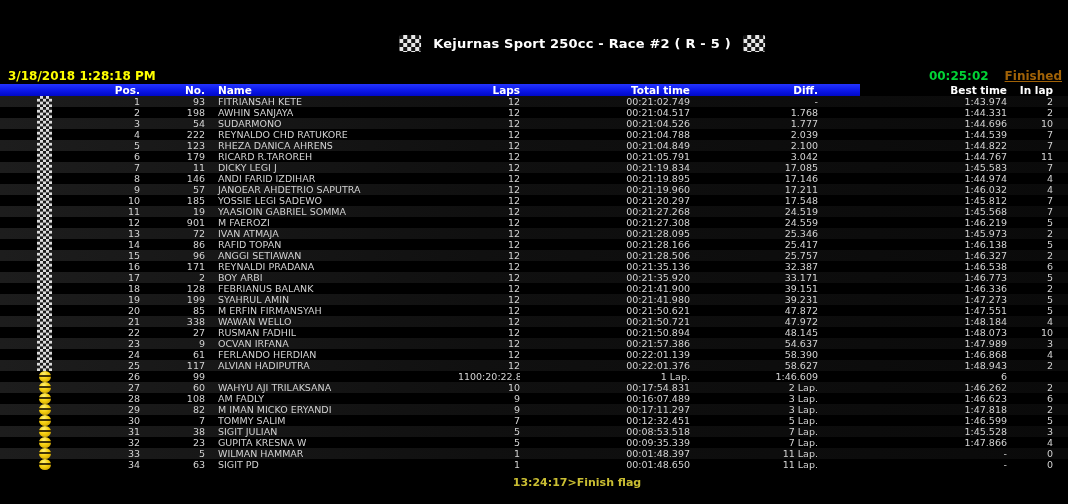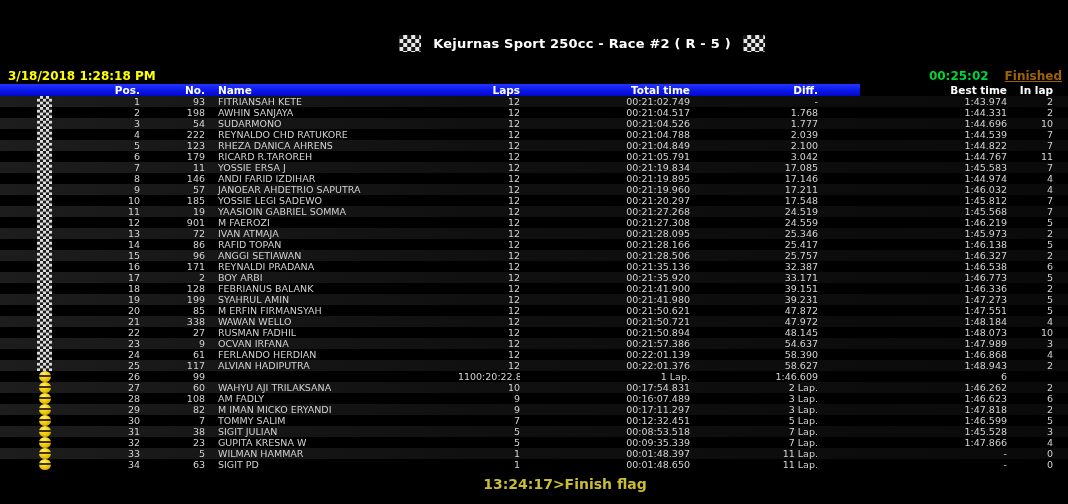--- a/index.html
+++ b/index.html
@@ -42,22 +42,22 @@
   .flagbox{width:15px;height:11px;display:flex;align-items:center;justify-content:center;}
   .flag-checker{width:15px;height:11px;
     background:conic-gradient(#dcdcdc 90deg,#1c1c1c 90deg 180deg,#dcdcdc 180deg 270deg,#1c1c1c 270deg);
     background-size:6px 5.6px;}
   .flag-ball{width:12px;height:10.5px;border-radius:50%;
     background:
       linear-gradient(180deg,rgba(0,0,0,0) 38%,rgba(45,33,0,.9) 38%,rgba(45,33,0,.9) 58%,rgba(0,0,0,0) 58%),
       radial-gradient(circle at 40% 28%,#fff071 0%,#f6cf0e 45%,#bd9300 100%);}
 
   
-  .footer{position:absolute;top:476px;left:50%;transform:translateX(-50%);margin-left:31px;
-          color:#c9bd32;font-size:14px;font-weight:bold;white-space:nowrap;}
+  .footer{position:absolute;top:476px;left:50%;transform:translateX(-50%);margin-left:43px;
+          color:#c9bd32;font-size:11px;font-weight:bold;white-space:nowrap;}
 </style>
 </head>
 <body>
 
 <div class="screen">
 
   <div class="titlebar">
     <span class="title-flag"></span>
     <span class="title-text">Kejurnas Sport 250cc - Race #2 ( R - 5 )</span>
     <span class="title-flag"></span>
@@ -167,21 +167,21 @@
       <div class="cell c-best">1:44.767</div>
       <div class="cell c-inlap">11</div>
     </div>
       <div class="trow grid stripe">
       <div></div>
       <div class="flagbox">
         <span class="flag-checker"></span>
       </div>
       <div class="cell c-pos">7</div>
       <div class="cell c-no">11</div>
-      <div class="cell c-name">YOSSIE ERSA J</div>
+      <div class="cell c-name">DICKY LEGI J</div>
       <div class="cell c-laps">12</div>
       <div class="cell c-total">00:21:19.834</div>
       <div class="cell c-diff">17.085</div>
       <div class="cell c-best">1:45.583</div>
       <div class="cell c-inlap">7</div>
     </div>
       <div class="trow grid">
       <div></div>
       <div class="flagbox">
         <span class="flag-checker"></span>

